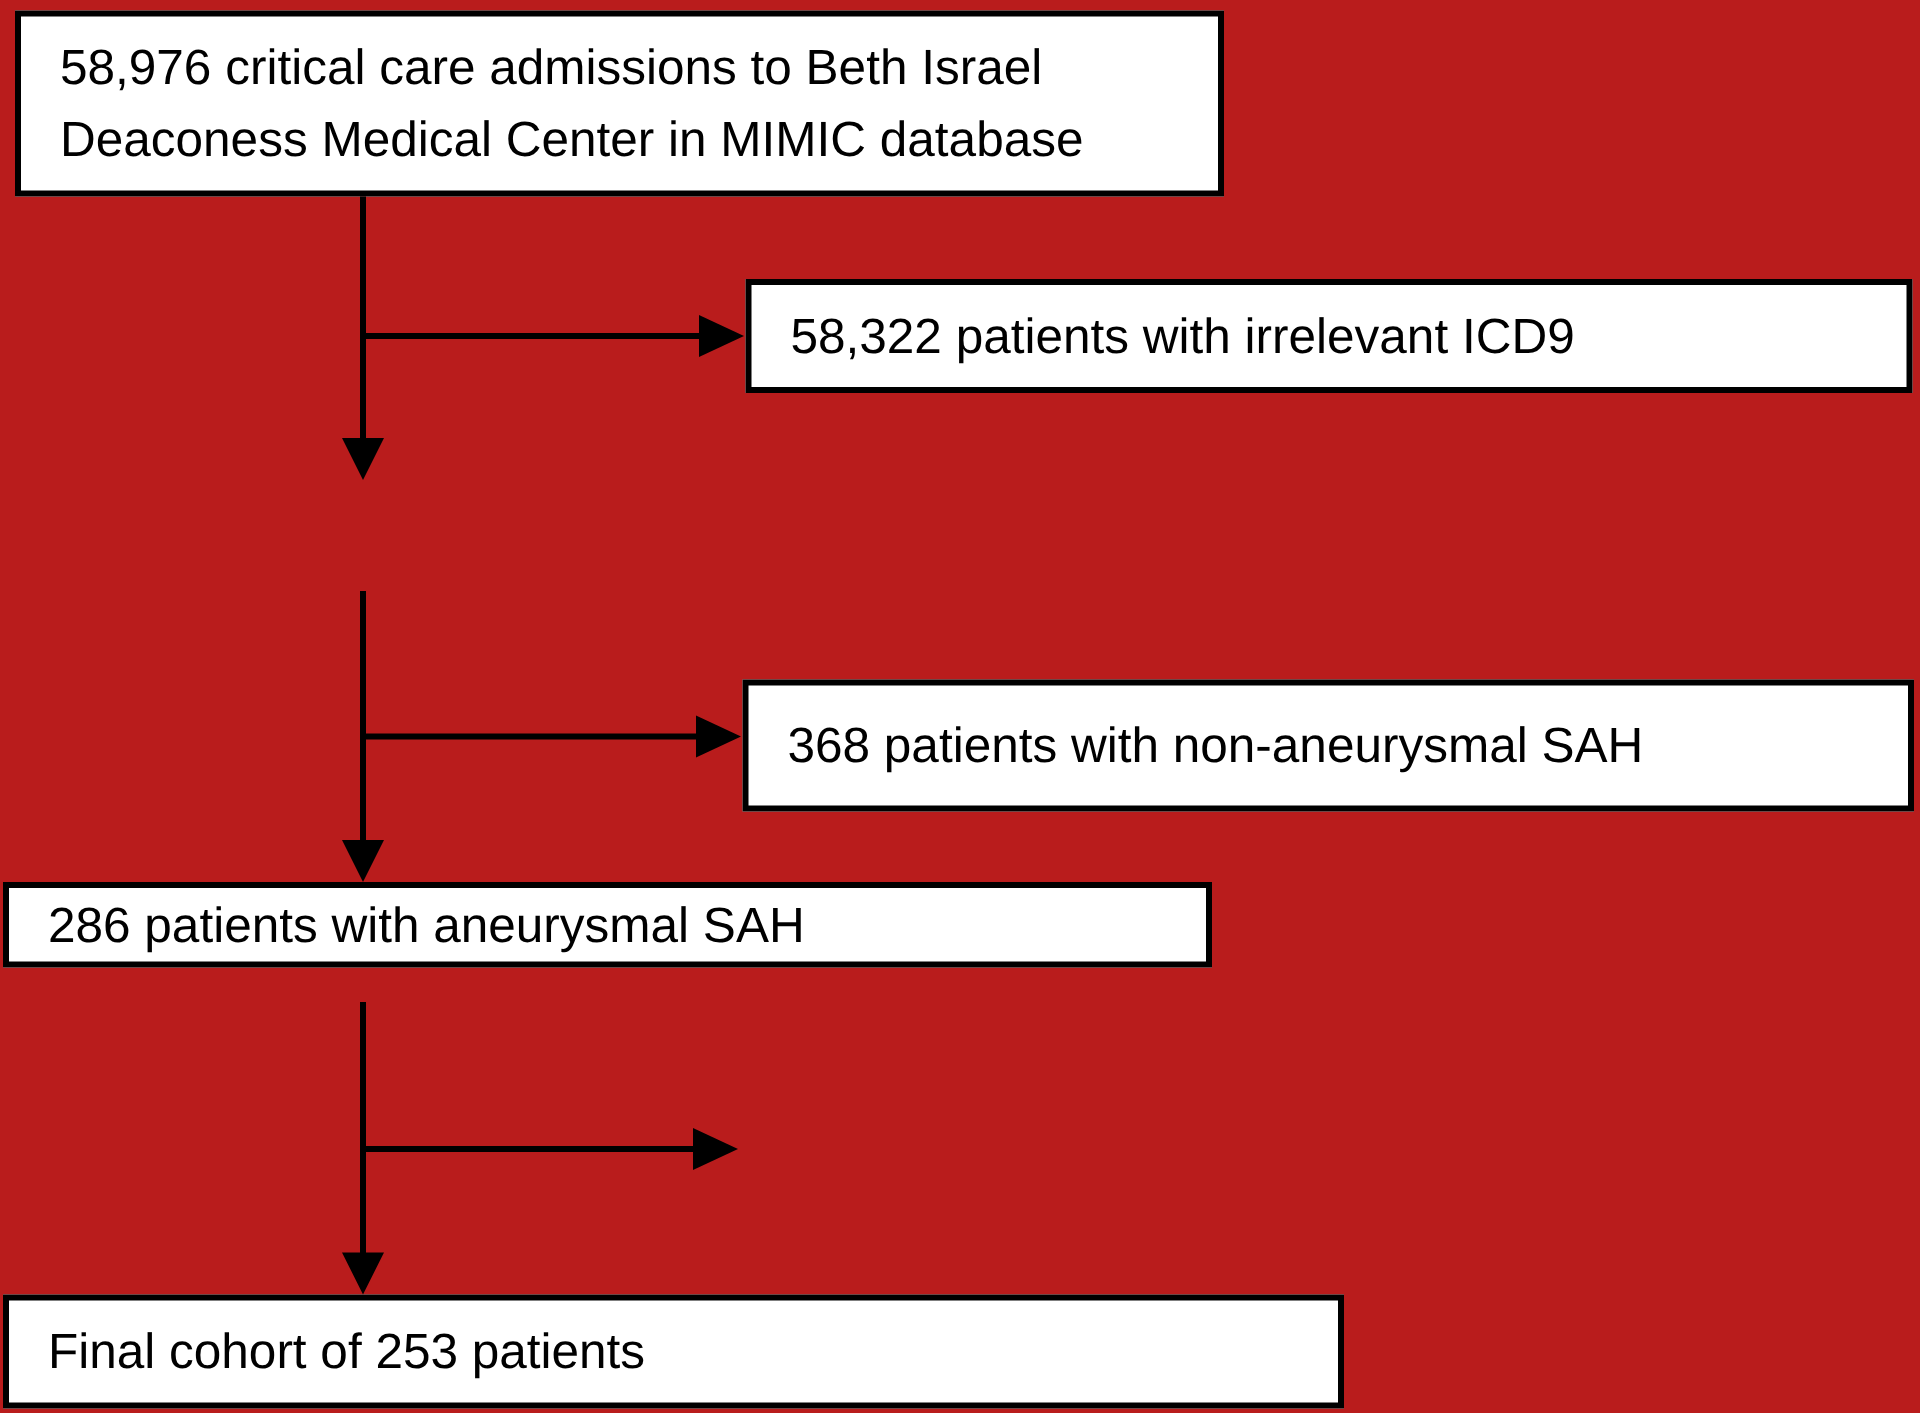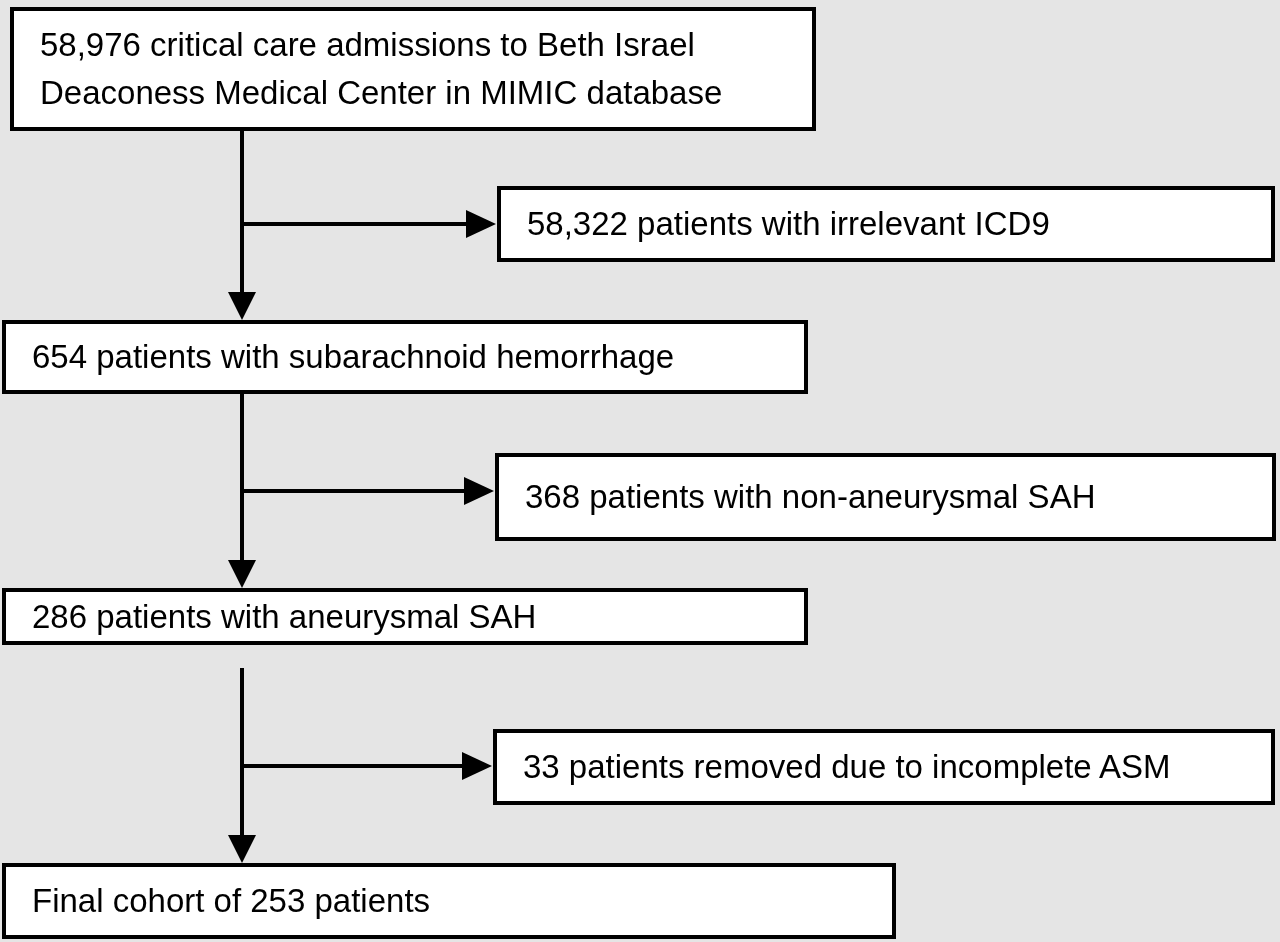--- a/index.html
+++ b/index.html
@@ -4,21 +4,21 @@
 <style>
   html, body {
     margin: 0;
     padding: 0;
     background: #ffffff;
   }
   #stage {
     position: relative;
     width: 1280px;
     height: 942px;
-    background: #e5e5e5;
+    background: #b91c1c;
     font-family: "Liberation Sans", sans-serif;
     color: #000000;
     overflow: hidden;
   }
   .box {
     position: absolute;
     box-sizing: border-box;
     border: 4px solid #000000;
     background: #ffffff;
     display: flex;
@@ -78,43 +78,37 @@
 </style>
 </head>
 <body>
 
 <div id="stage">
 
   <div class="box" id="box-admissions">
     <span>58,976 critical care admissions to Beth Israel Deaconess Medical Center in MIMIC database</span>
   </div>
 
-  <div class="box" id="box-sah">
-    <span>654 patients with subarachnoid hemorrhage</span>
-  </div>
 
   <div class="box" id="box-aneurysmal">
     <span>286 patients with aneurysmal SAH</span>
   </div>
 
   <div class="box" id="box-final">
     <span>Final cohort of 253 patients</span>
   </div>
 
   <div class="box" id="box-icd9">
     <span>58,322 patients with irrelevant ICD9</span>
   </div>
 
   <div class="box" id="box-nonaneurysm">
     <span>368 patients with non-aneurysmal SAH</span>
   </div>
 
-  <div class="box" id="box-asm">
-    <span>33 patients removed due to incomplete ASM</span>
-  </div>
 
   <div class="vline" id="v1"></div>
   <div class="arrowhead-down" id="a-down-1"></div>
 
   <div class="vline" id="v2"></div>
   <div class="arrowhead-down" id="a-down-2"></div>
 
   <div class="vline" id="v3"></div>
   <div class="arrowhead-down" id="a-down-3"></div>
 

